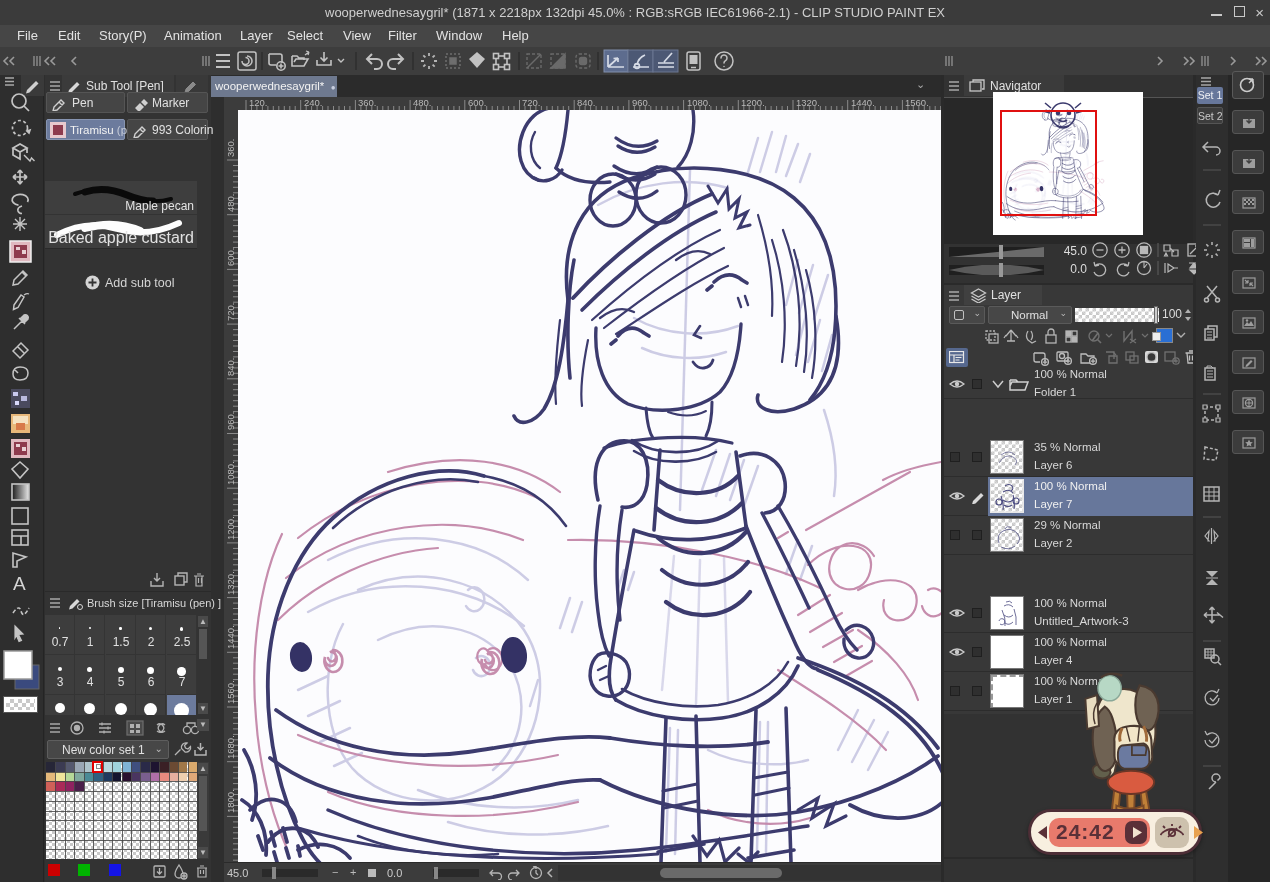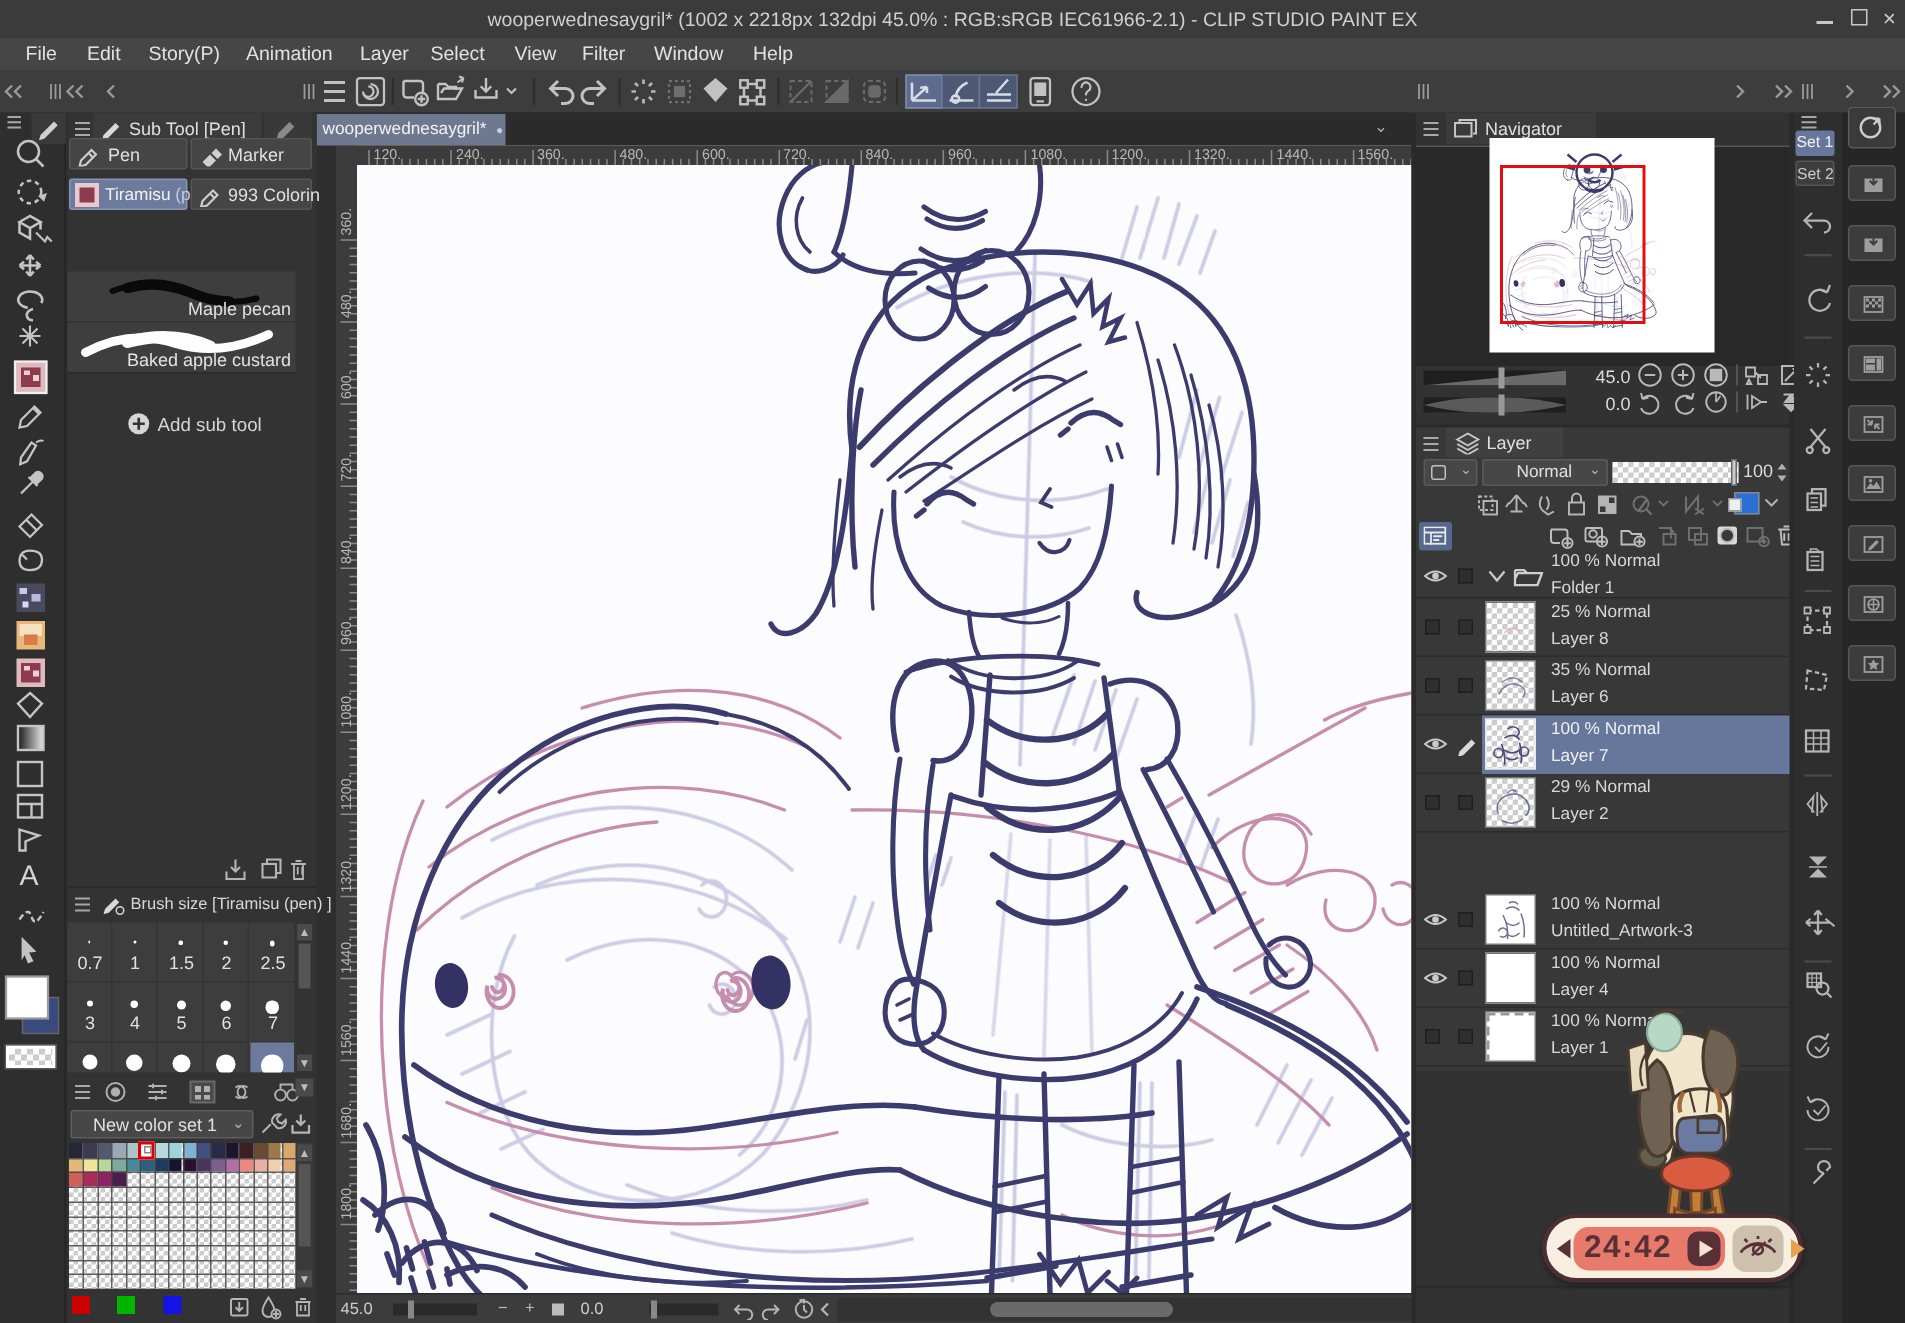--- a/index.html
+++ b/index.html
@@ -11,21 +11,21 @@
       linear-gradient(45deg,#c9c9c9 25%,transparent 25%,transparent 75%,#c9c9c9 75%),
       linear-gradient(45deg,#c9c9c9 25%,transparent 25%,transparent 75%,#c9c9c9 75%);
     background-size:8px 8px; background-position:0 0,4px 4px; background-color:#fff; }
   svg { display:block; }
 </style>
 </head>
 <body>
 <div id="app">
 
 <div class="abs" style="left:0;top:0;width:1270px;height:25px;background:#3b3b3b;">
-  <div class="abs" style="left:0;top:0;width:1270px;height:25px;text-align:center;line-height:25px;font-size:13px;color:#cfcfcf;">wooperwednesaygril* (1002 x 2218px 132dpi 45.0% : RGB:sRGB IEC61966-2.1)  -  CLIP STUDIO PAINT EX</div>
+  <div class="abs" style="left:0;top:0;width:1270px;height:25px;text-align:center;line-height:25px;font-size:13px;color:#cfcfcf;">wooperwednesaygril* (1871 x 2218px 132dpi 45.0% : RGB:sRGB IEC61966-2.1)  -  CLIP STUDIO PAINT EX</div>
   <div class="abs" style="right:48px;top:14px;width:11px;height:2px;background:#c9c9c9;"></div>
   <div class="abs" style="right:25px;top:6px;width:11px;height:11px;border:1.5px solid #c9c9c9;"></div>
   <div class="abs" style="right:6px;top:4px;font-size:15px;color:#c9c9c9;">×</div>
 </div>
 
 <div class="abs" style="left:0;top:25px;width:1270px;height:22px;background:#464646;font-size:13px;color:#e2e2e2;">
   <span class="abs" style="left:17px;top:3px;">File</span>
   <span class="abs" style="left:58px;top:3px;">Edit</span>
   <span class="abs" style="left:99px;top:3px;">Story(P)</span>
   <span class="abs" style="left:164px;top:3px;">Animation</span>
@@ -292,21 +292,21 @@
           <path d="M30 13 q25 -9 50 1 q25 10 46 4" fill="none" stroke="#0a0a0a" stroke-width="4" stroke-linecap="round"></path>
           <path d="M40 11 q20 -6 42 3 q14 6 26 6" fill="none" stroke="#0a0a0a" stroke-width="7" stroke-linecap="round"></path>
         </svg>
     <div class="abs" style="right:3px;bottom:1px;font-size:12px;color:#e2e2e2;">Maple pecan</div>
   </div>
   <div class="abs" style="left:0;top:140px;width:152px;height:33px;background:#3e3e3e;">
     <svg class="abs" style="left:0;top:0" width="152" height="33">
           <path d="M12 20 q30 -16 60 -6 q30 9 62 -6" fill="none" stroke="#fdfdfd" stroke-width="6" stroke-linecap="round"></path>
           <path d="M40 13 q30 -8 55 3" fill="none" stroke="#fdfdfd" stroke-width="8" stroke-linecap="round"></path>
         </svg>
-    <div class="abs" style="right:3px;bottom:1px;font-size:12px;color:#e2e2e2;">Baked apple custard</div>
+    <div class="abs" style="right:3px;bottom:1px;font-size:16px;color:#e2e2e2;">Baked apple custard</div>
   </div>
   <div class="abs" style="left:0;top:173px;width:152px;height:1px;background:#2a2a2a;"></div>
 
   <div class="abs" style="left:40px;top:200px;width:120px;height:16px;">
     <svg class="abs" style="left:0;top:0" width="15" height="15">
           <circle cx="7.5" cy="7.5" r="7" fill="#d5d5d5"></circle>
           <path d="M7.5 3.5 v8 M3.5 7.5 h8" stroke="#333" stroke-width="1.8"></path>
         </svg>
     <span class="abs" style="left:20px;top:1px;font-size:12.5px;color:#d5d5d5;">Add sub tool</span>
   </div>
@@ -1091,31 +1091,20 @@
           <div class="abs" style="left:28px;top:9px;width:10px;height:10px;border:1px solid #1f1f1f;background:#2f2f2f;"></div>
           <svg class="abs" style="left:48px;top:10px" width="12" height="9">
             <path d="M1 1 l5 6 5-6" fill="none" stroke="#ccc" stroke-width="1.5"></path>
           </svg>
           <svg class="abs" style="left:64px;top:6px" width="21" height="16" fill="none" stroke="#d0d0d0" stroke-width="1.5">
             <path d="M2 4 h6 l2 2 h9 M2 4 v10 h15 l3 -8 h-16 l-2 4"></path>
           </svg>
           <span class="abs" style="left:90px;top:-2px;font-size:11.5px;color:#d8d8d8;">100 % Normal</span>
           <span class="abs" style="left:90px;top:16px;font-size:11.5px;color:#d8d8d8;">Folder 1</span>
         </div>
-        <div class="abs" style="left:0;top:114px;width:249px;height:39px;border-bottom:1px solid #2c2c2c;">
-          <div class="abs" style="left:6px;top:14px;width:10px;height:10px;border:1px solid #1f1f1f;background:#2f2f2f;"></div>
-          <div class="abs" style="left:28px;top:14px;width:10px;height:10px;border:1px solid #1f1f1f;background:#2f2f2f;"></div>
-          <div class="abs checker" style="left:46px;top:2px;width:34px;height:34px;background-size:7px 7px;background-position:0 0,3.5px 3.5px;border:1px solid #777;overflow:hidden;">
-            <svg width="34" height="34" viewBox="0 0 34 34" style="position:absolute;left:0;top:0">
-              <path d="M12 20 q5 -6 10 -1" fill="none" stroke="#d8a8c8" stroke-width="1.2" opacity="0.8"></path>
-            </svg>
-          </div>
-          <span class="abs" style="left:90px;top:3px;font-size:11.5px;color:#d8d8d8;">25 % Normal</span>
-          <span class="abs" style="left:90px;top:21px;font-size:11.5px;color:#d8d8d8;">Layer 8</span>
-        </div>
         <div class="abs" style="left:0;top:153px;width:249px;height:39px;border-bottom:1px solid #2c2c2c;">
           <div class="abs" style="left:6px;top:14px;width:10px;height:10px;border:1px solid #1f1f1f;background:#2f2f2f;"></div>
           <div class="abs" style="left:28px;top:14px;width:10px;height:10px;border:1px solid #1f1f1f;background:#2f2f2f;"></div>
           <div class="abs checker" style="left:46px;top:2px;width:34px;height:34px;background-size:7px 7px;background-position:0 0,3.5px 3.5px;border:1px solid #777;overflow:hidden;">
             <svg width="34" height="34" viewBox="0 0 34 34" style="position:absolute;left:0;top:0">
               <path d="M8 22 q6 -10 14 -6 q6 3 2 8 M10 14 q8 -6 14 0" fill="none" stroke="#4a4a80" stroke-width="1" opacity="0.65"></path>
             </svg>
           </div>
           <span class="abs" style="left:90px;top:3px;font-size:11.5px;color:#d8d8d8;">35 % Normal</span>
           <span class="abs" style="left:90px;top:21px;font-size:11.5px;color:#d8d8d8;">Layer 6</span>

